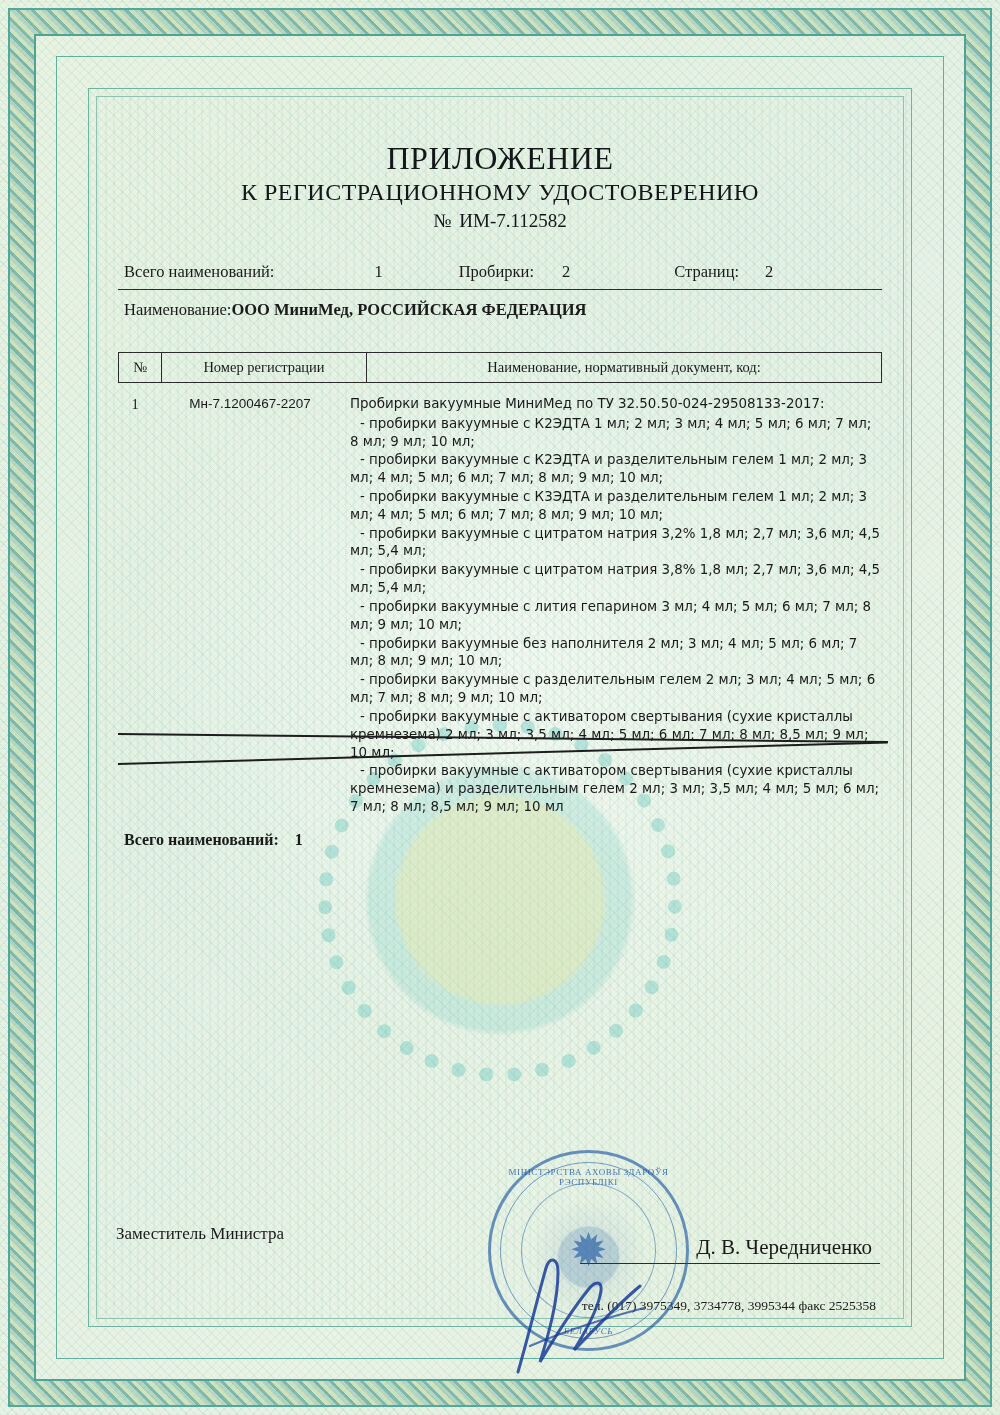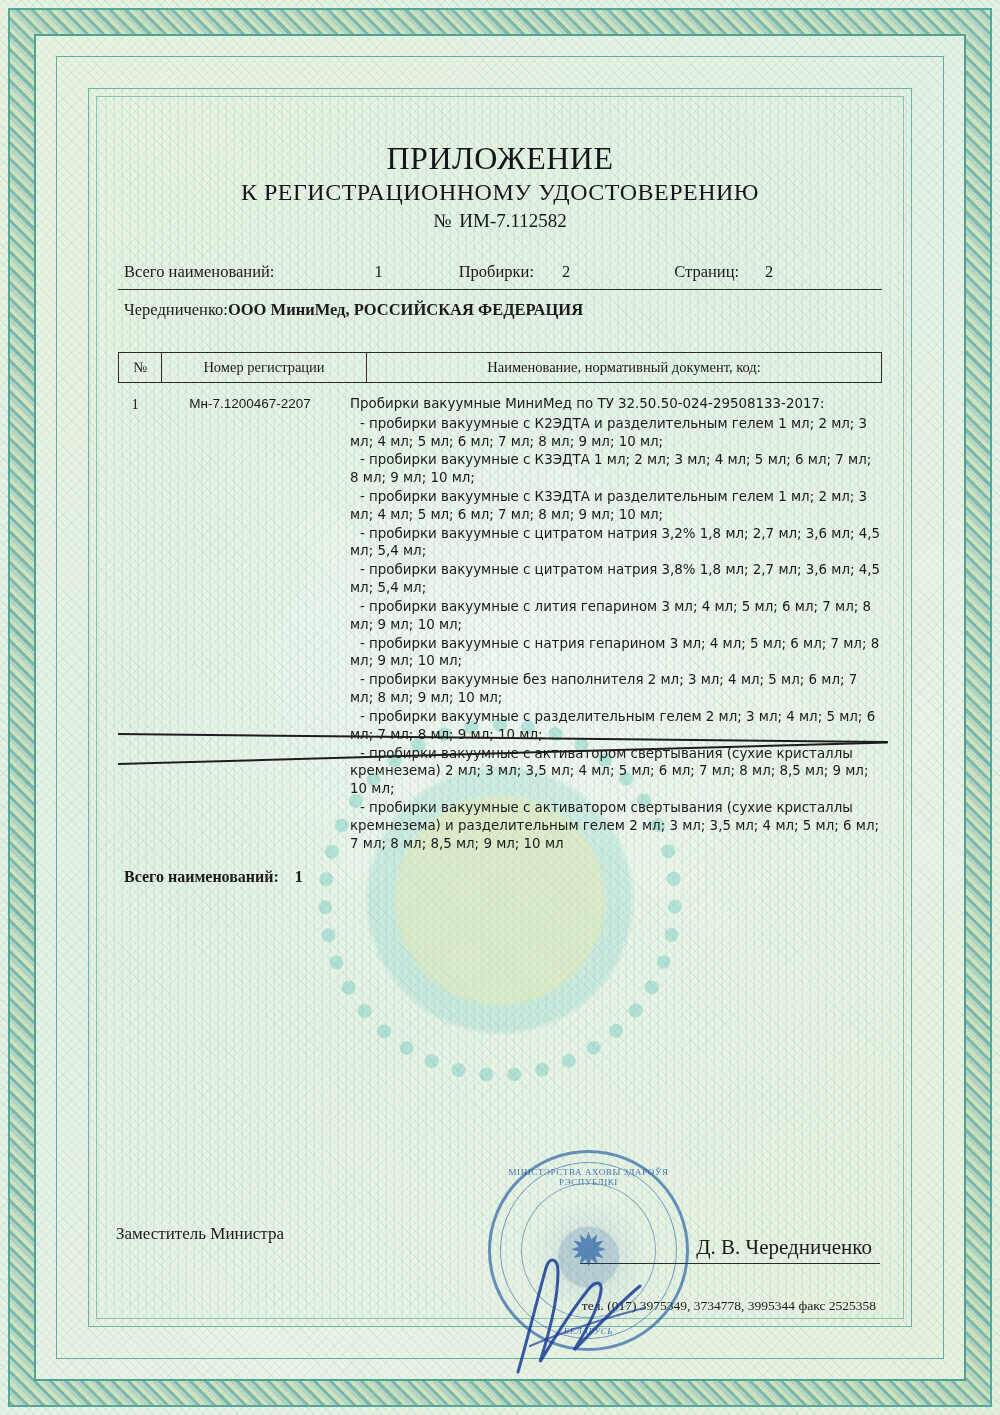--- a/index.html
+++ b/index.html
@@ -388,48 +388,47 @@
         <span class="meta-value">2</span>
       </div>
       <div class="meta-seg-3">
         <span class="meta-label">Страниц:</span>
         <span class="meta-value">2</span>
       </div>
     </div>
     <hr class="rule">
 
     <div class="manufacturer-row">
-      <span class="manufacturer-label">Чередниченко:</span>
+      <span class="manufacturer-label">Наименование:</span>
       <span class="manufacturer-value">ООО МиниМед, РОССИЙСКАЯ ФЕДЕРАЦИЯ</span>
     </div>
 
     <table class="tbl">
       <thead>
         <tr>
           <th class="col-no">№</th>
           <th class="col-reg">Номер регистрации</th>
           <th>Наименование, нормативный документ, код:</th>
         </tr>
       </thead>
     </table>
 
     <div class="body-area">
       <div class="item-row">
         <div class="item-no">1</div>
         <div class="item-reg">Мн-7.1200467-2207</div>
         <div class="item-name">
           <span class="head-line">Пробирки вакуумные МиниМед по ТУ 32.50.50-024-29508133-2017:</span>
           <ul class="sub-list">
+            <li>- пробирки вакуумные с К2ЭДТА 1 мл; 2 мл; 3 мл; 4 мл; 5 мл; 6 мл; 7 мл; 8 мл; 9 мл; 10 мл;</li>
             <li>- пробирки вакуумные с К2ЭДТА и разделительным гелем 1 мл; 2 мл; 3 мл; 4 мл; 5 мл; 6 мл; 7 мл; 8 мл; 9 мл; 10 мл;</li>
-            <li>- пробирки вакуумные с К3ЭДТА 1 мл; 2 мл; 3 мл; 4 мл; 5 мл; 6 мл; 7 мл; 8 мл; 9 мл; 10 мл;</li>
             <li>- пробирки вакуумные с К3ЭДТА и разделительным гелем 1 мл; 2 мл; 3 мл; 4 мл; 5 мл; 6 мл; 7 мл; 8 мл; 9 мл; 10 мл;</li>
             <li>- пробирки вакуумные с цитратом натрия 3,2% 1,8 мл; 2,7 мл; 3,6 мл; 4,5 мл; 5,4 мл;</li>
             <li>- пробирки вакуумные с цитратом натрия 3,8% 1,8 мл; 2,7 мл; 3,6 мл; 4,5 мл; 5,4 мл;</li>
             <li>- пробирки вакуумные с лития гепарином 3 мл; 4 мл; 5 мл; 6 мл; 7 мл; 8 мл; 9 мл; 10 мл;</li>
-            <li>- пробирки вакуумные с натрия гепарином 3 мл; 4 мл; 5 мл; 6 мл; 7 мл; 8 мл; 9 мл; 10 мл;</li>
             <li>- пробирки вакуумные без наполнителя 2 мл; 3 мл; 4 мл; 5 мл; 6 мл; 7 мл; 8 мл; 9 мл; 10 мл;</li>
             <li>- пробирки вакуумные с разделительным гелем 2 мл; 3 мл; 4 мл; 5 мл; 6 мл; 7 мл; 8 мл; 9 мл; 10 мл;</li>
             <li>- пробирки вакуумные с активатором свертывания (сухие кристаллы кремнезема) 2 мл; 3 мл; 3,5 мл; 4 мл; 5 мл; 6 мл; 7 мл; 8 мл; 8,5 мл; 9 мл; 10 мл;</li>
             <li>- пробирки вакуумные с активатором свертывания (сухие кристаллы кремнезема) и разделительным гелем 2 мл; 3 мл; 3,5 мл; 4 мл; 5 мл; 6 мл; 7 мл; 8 мл; 8,5 мл; 9 мл; 10 мл</li>
           </ul>
         </div>
       </div>
     </div>
 
     <div class="total-row">

